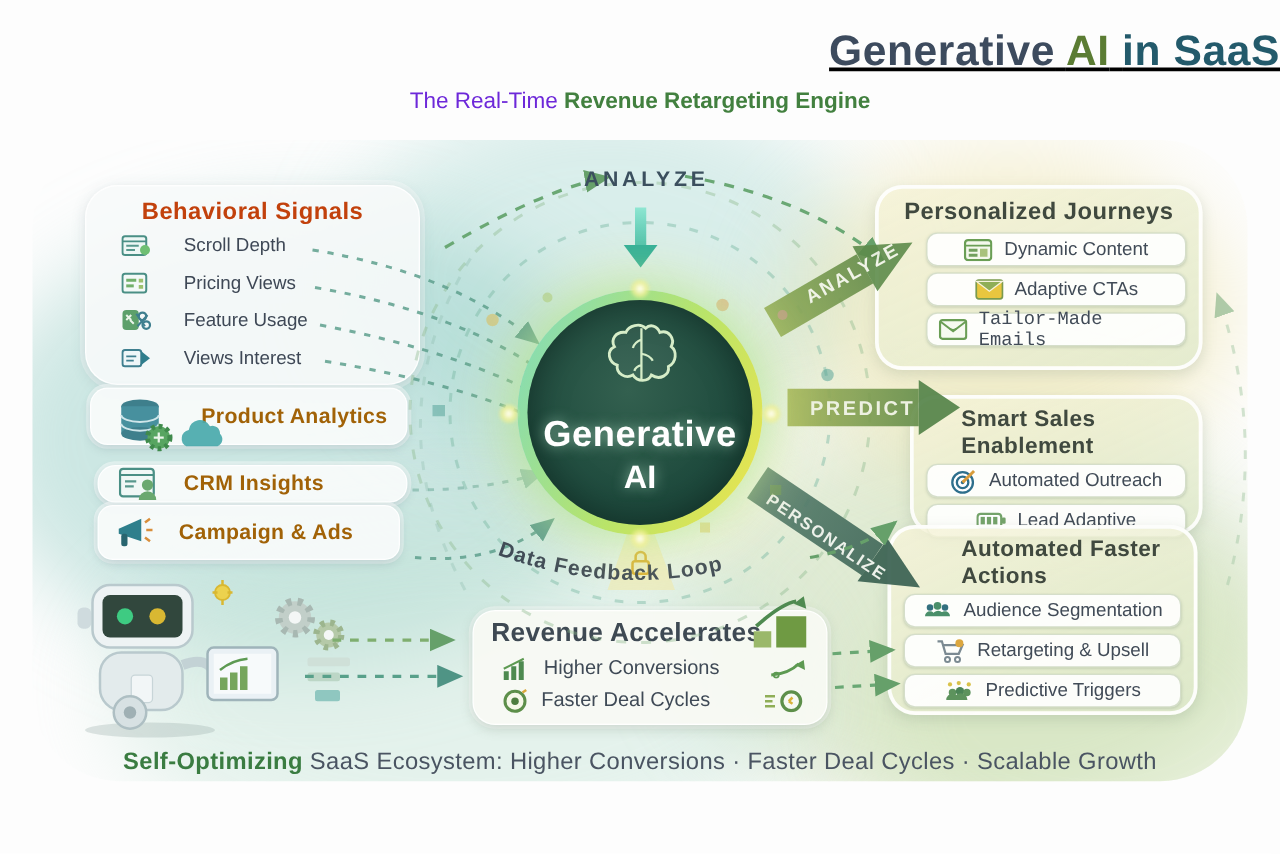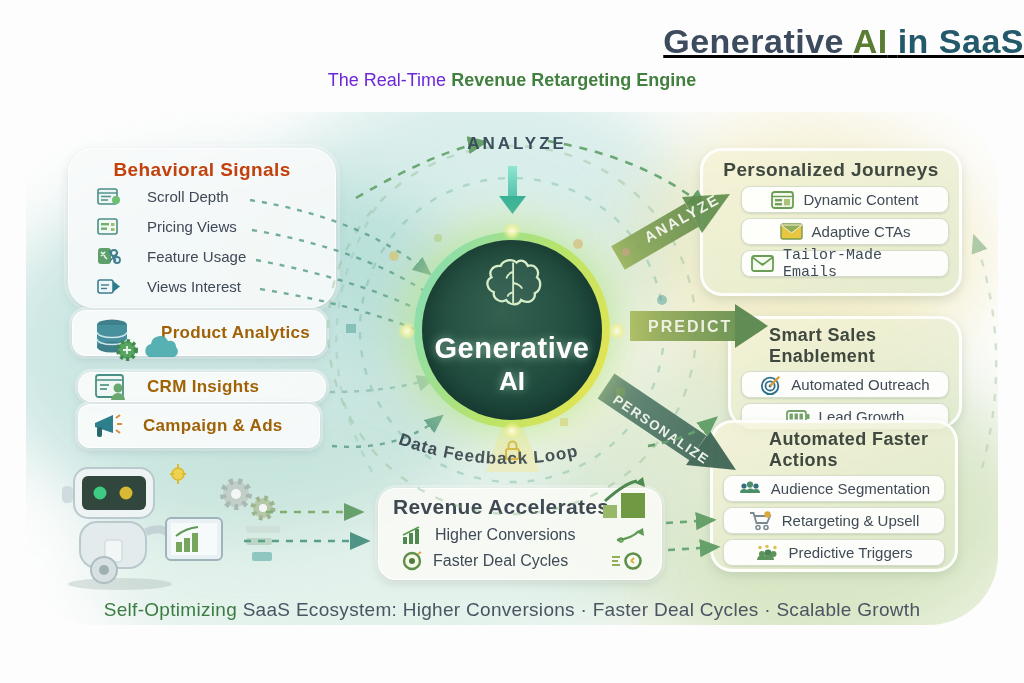--- a/index.html
+++ b/index.html
@@ -74,21 +74,21 @@
       background:rgba(248,250,244,.92);border:1px solid rgba(255,255,255,.9);
       box-shadow:0 3px 9px rgba(120,140,120,.3),0 0 0 3px rgba(255,255,255,.4);z-index:2;}
   .rev-title{position:absolute;left:14px;top:6px;font-size:21px;font-weight:700;
       color:#3e4953;letter-spacing:.3px;}
   .rev-row{position:absolute;left:22px;display:flex;align-items:center;gap:10px;
       font-size:16px;color:#3f4a56;font-weight:500;}
   .rev-row .trail{margin-left:auto;}
   
   .footer{position:absolute;top:599px;left:0;width:100%;text-align:center;font-size:19px;
       letter-spacing:.3px;z-index:6;}
-  .footer .f-green{color:#3a7c41;font-weight:400;}
+  .footer .f-green{color:#3a7c41;font-weight:700;}
   .footer .f-slate{color:#4a5462;font-weight:500;}
   
   .overlay{position:absolute;left:0;top:0;z-index:3;pointer-events:none;}
   .robot{position:absolute;left:50px;top:460px;z-index:2;}
   .icon{flex:0 0 auto;display:inline-block;}
 </style>
 </head>
 <body>
 
 <div class="stage">
@@ -420,21 +420,21 @@
         <span>Automated Outreach</span>
       </div>
       <div class="pill">
         <svg class="icon" width="24" height="15" viewBox="0 0 24 15">
           <rect x="1" y="2" width="19" height="11" rx="2.5" fill="#fff" stroke="#74a36a" stroke-width="1.8"></rect>
           <rect x="20.5" y="5" width="3" height="5" rx="1" fill="#74a36a"></rect>
           <rect x="3.5" y="4.5" width="3.4" height="6" fill="#74a36a"></rect>
           <rect x="8.5" y="4.5" width="3.4" height="6" fill="#74a36a"></rect>
           <rect x="13.5" y="4.5" width="3.4" height="6" fill="#74a36a"></rect>
         </svg>
-        <span>Lead Growth</span>
+        <span>Lead Adaptive</span>
       </div>
     </div>
   </div>
 
   <div class="rsec" style="left:710px;top:420px;width:248px;height:152px;">
     <div class="r-title" style="padding:6px 0 0 56px;font-size:18px;width:230px;line-height:1.15;">Automated Faster Actions</div>
     <div style="margin-top:3px;">
       <div class="pill">
         <svg class="icon" width="24" height="16" viewBox="0 0 24 16">
           <circle cx="6" cy="5" r="2.6" fill="#33707f"></circle>

